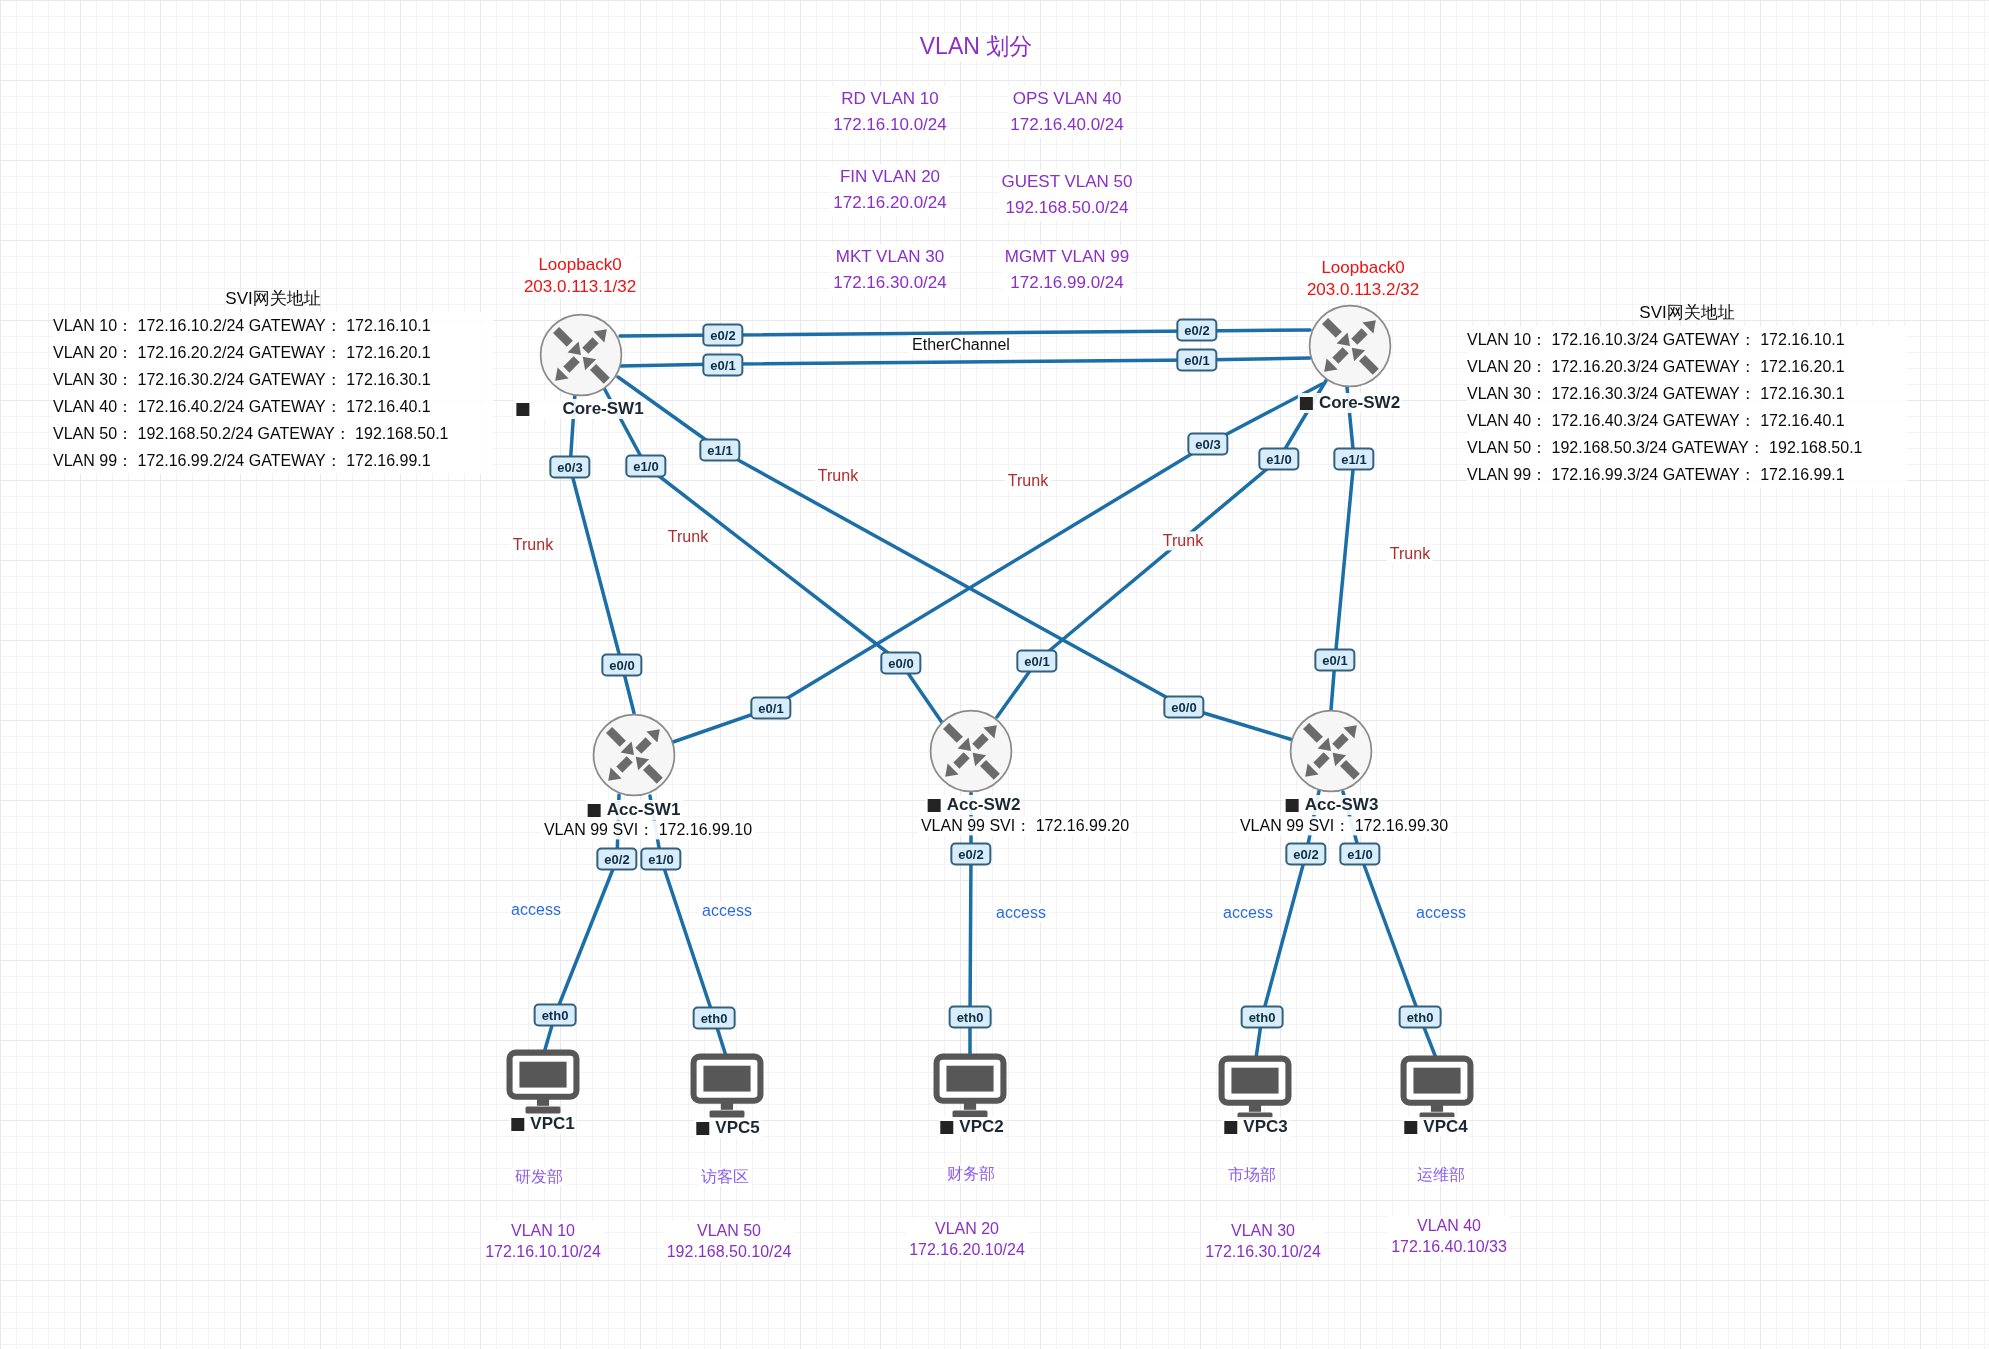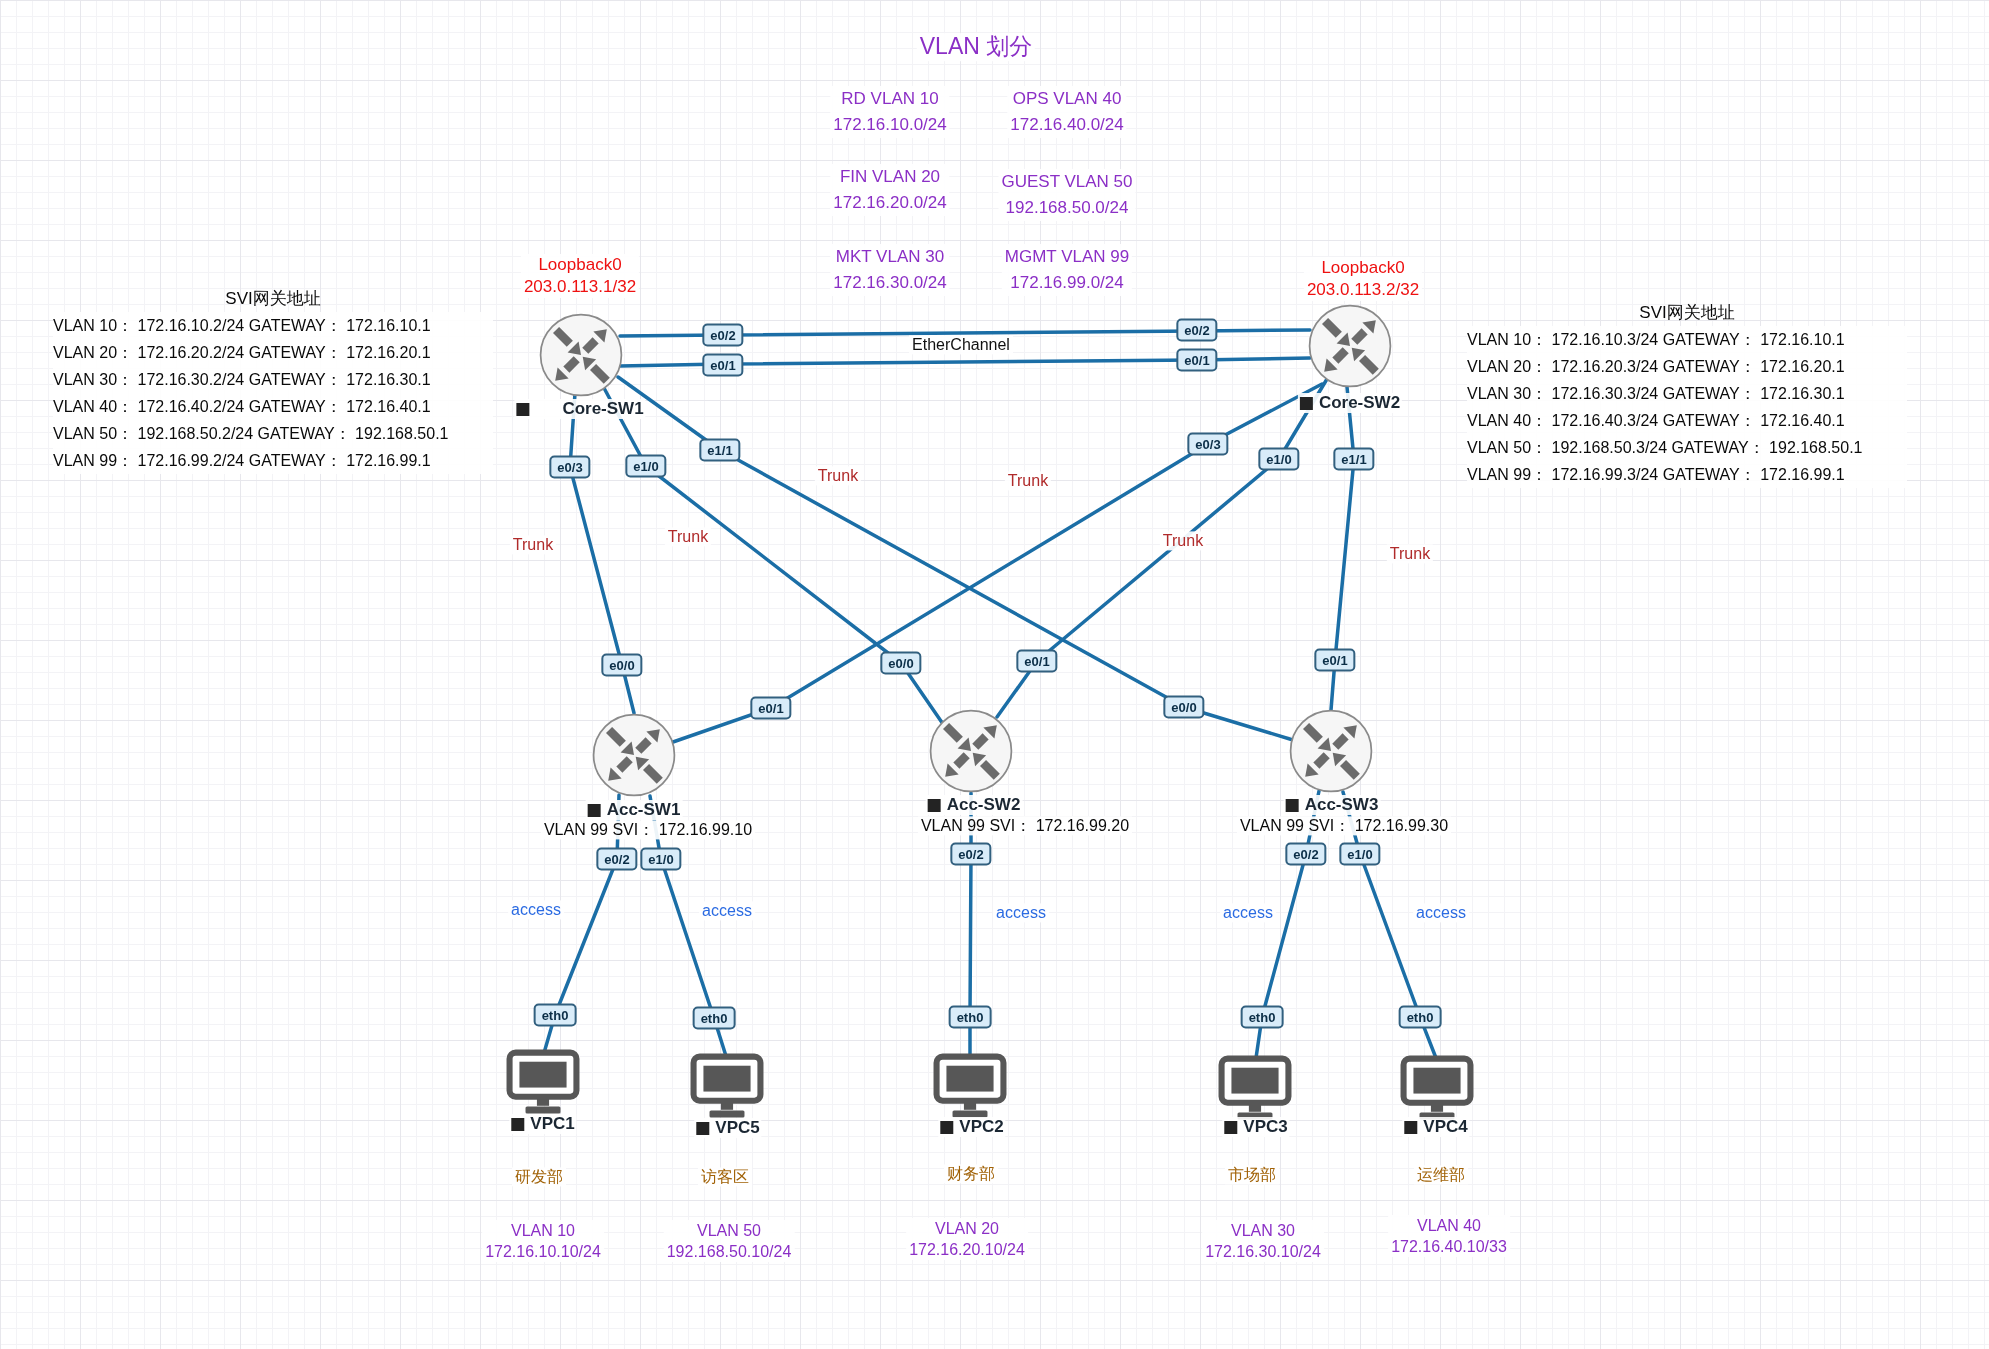--- a/index.html
+++ b/index.html
@@ -14,21 +14,21 @@
       linear-gradient(90deg,#f3f3f6 1px, transparent 1px);
     background-size:80px 80px,80px 80px,16px 16px,16px 16px;
   }
   svg.wires{position:absolute;left:0;top:0;z-index:1;}
   .lbl{position:absolute;transform:translate(-50%,-50%);white-space:nowrap;
        background:rgba(255,255,255,0.92);padding:0 3px;z-index:3;line-height:1.2;}
   .purple{color:#8B2FC6;}
   .red{color:#EE1111;}
   .trunk{color:#B02B2B;font-size:16px;}
   .access{color:#2B6BE2;font-size:16px;}
-  .dept{color:#a16207;font-size:16px;}
+  .dept{color:#8b5cf6;font-size:16px;}
   .black{color:#111111;}
   .title{font-size:23px;}
   .legend-item{position:absolute;transform:translateX(-50%);text-align:center;
        font-size:17px;line-height:26px;z-index:3;}
   .legend-item div{background:rgba(255,255,255,0.92);padding:0 3px;}
   .svi-table{position:absolute;width:440px;font-size:16px;color:#0a0a0a;
        line-height:27px;z-index:3;}
   .svi-table .tbl-title{text-align:center;font-size:17px;}
   .svi-table .row{white-space:nowrap;background:rgba(255,255,255,0.9);}
   .twoline{text-align:center;font-size:17px;line-height:22px;}

